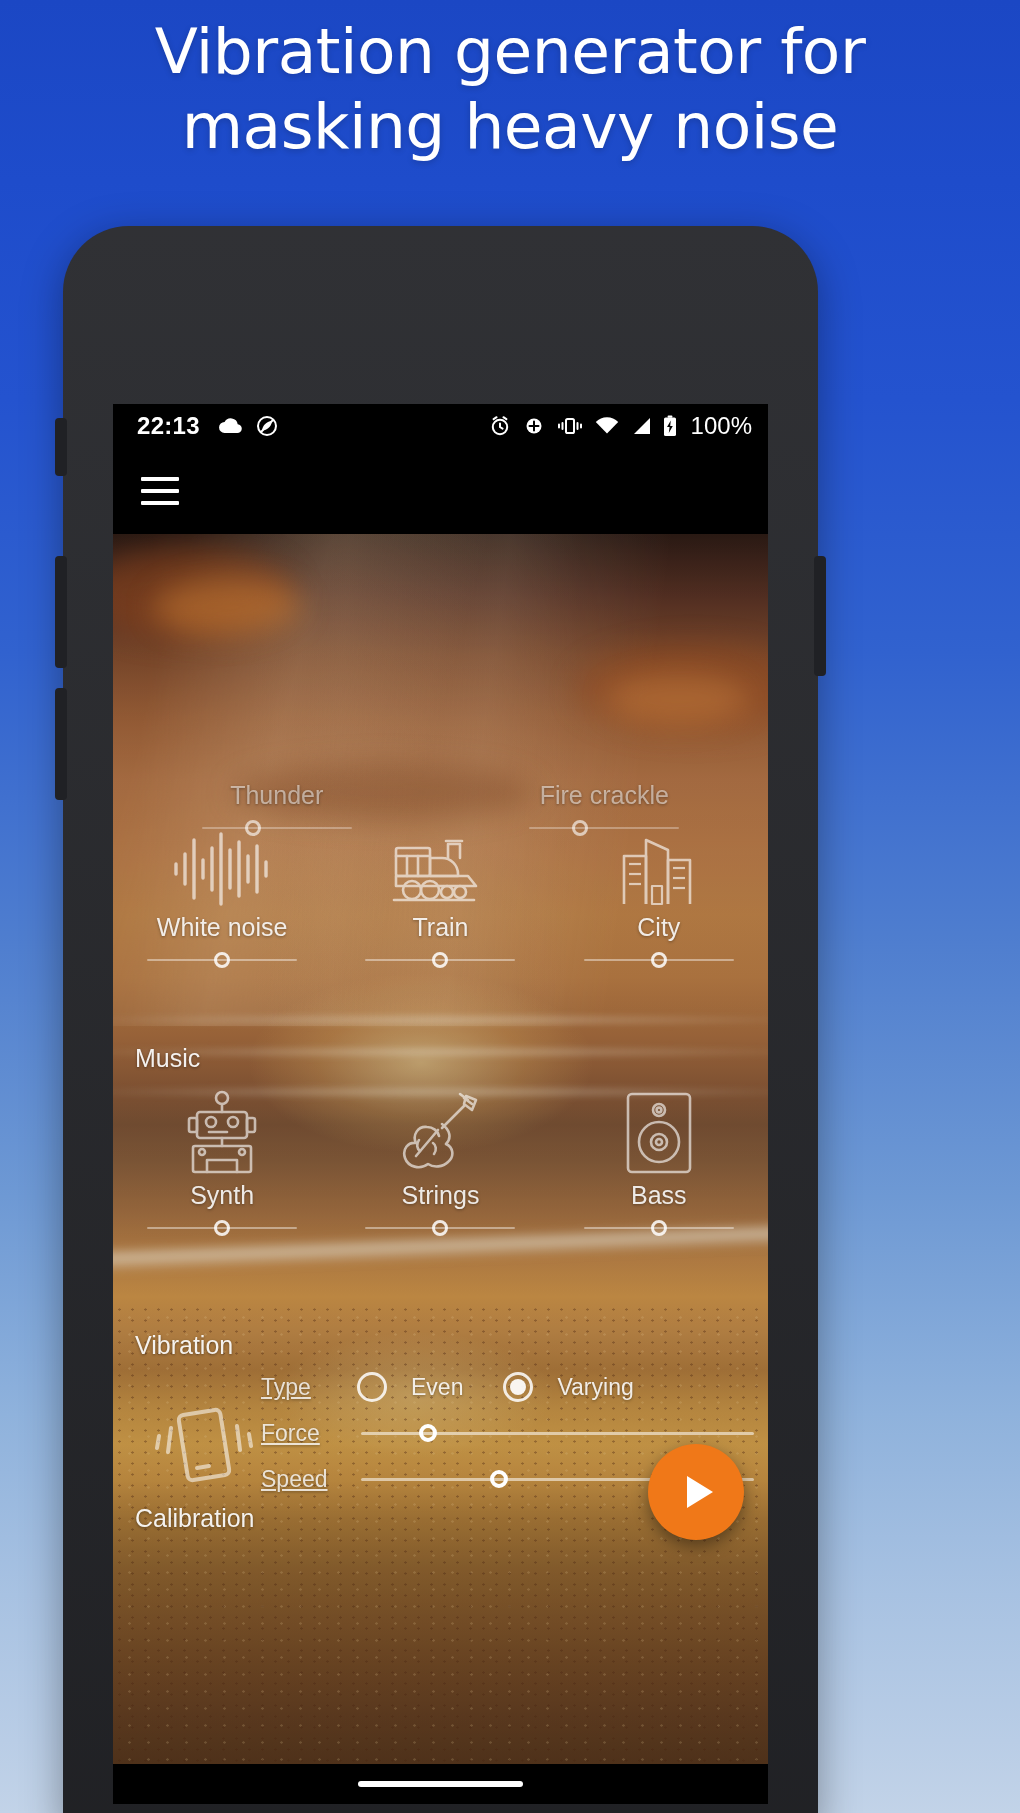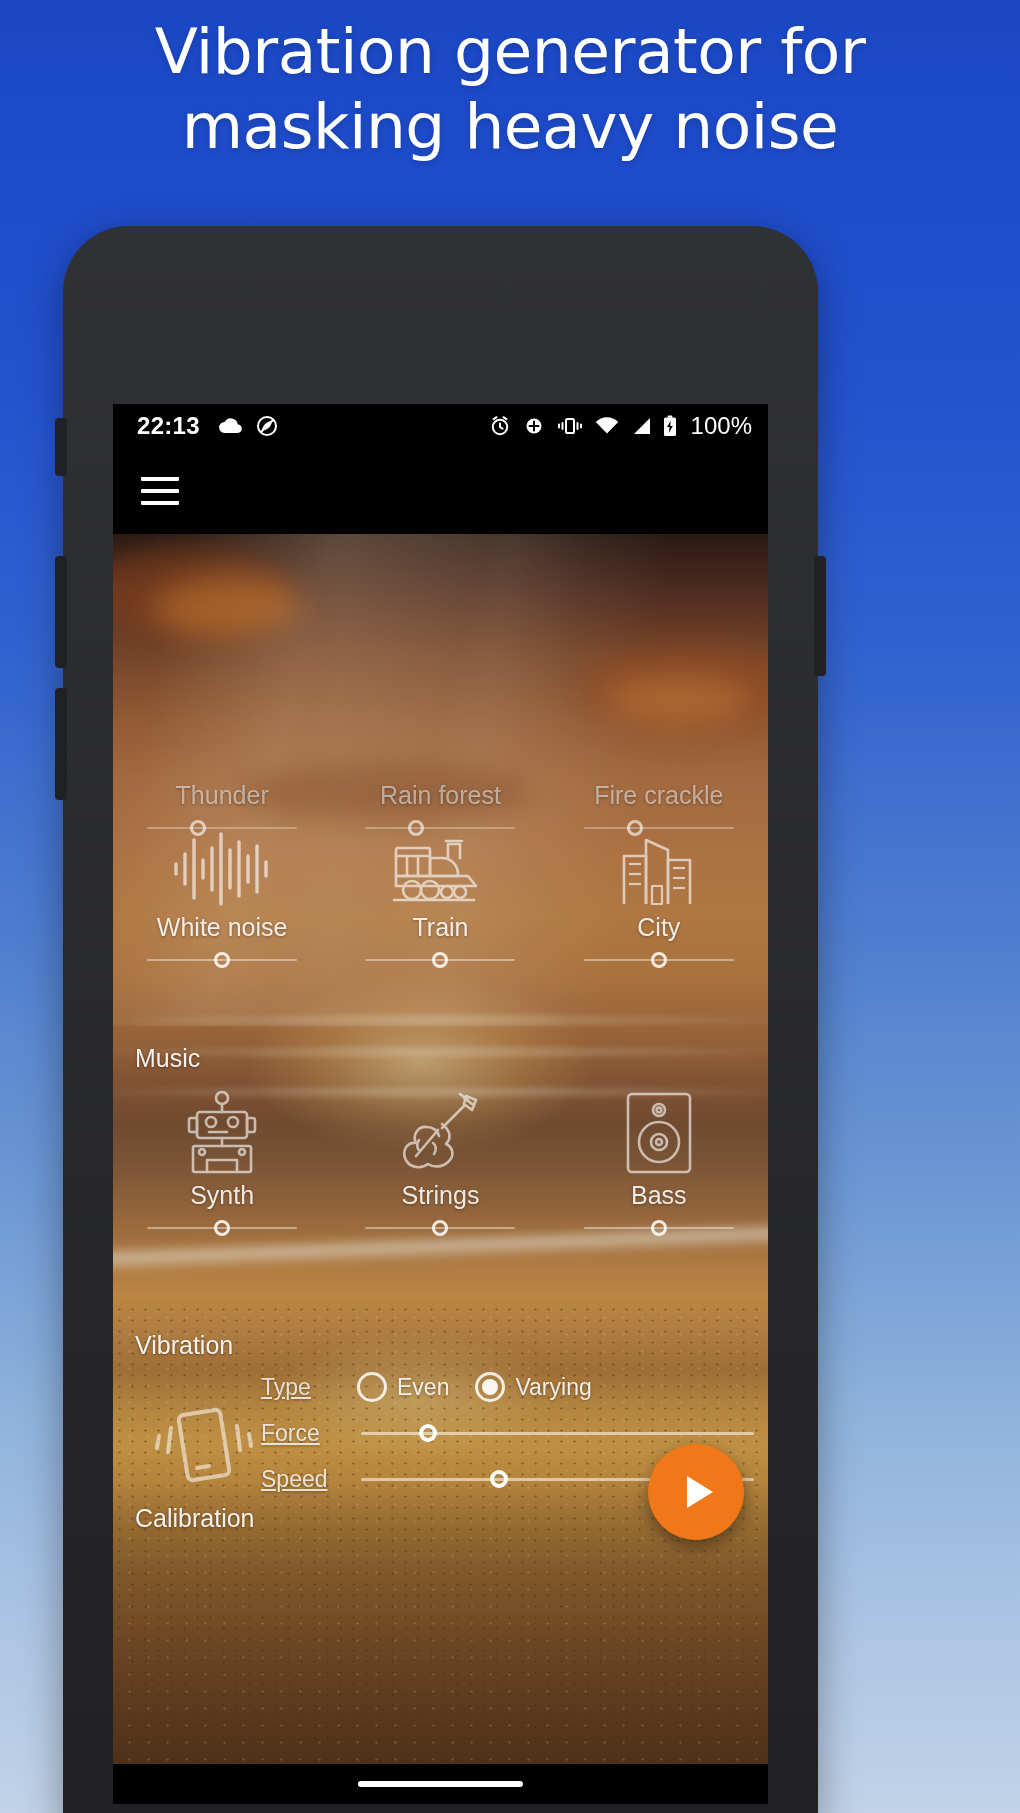--- a/index.html
+++ b/index.html
@@ -306,21 +306,21 @@
     height: 46px;
   }
   .vib-label {
     width: 96px;
     font-size: 23px;
     color: rgba(255,255,255,0.80);
     text-shadow: 0 1px 3px rgba(0,0,0,0.35);
     flex-shrink: 0;
     text-decoration: underline;
   }
-  .radio-group { display: flex; align-items: center; gap: 10px; }
+  .radio-group { display: flex; align-items: center; gap: 24px; }
   .radio {
     width: 30px; height: 30px;
     border-radius: 50%;
     border: 3px solid rgba(255,255,255,0.85);
     position: relative;
     cursor: pointer;
     flex-shrink: 0;
   }
   .radio.checked::after {
     content: "";
@@ -501,28 +501,20 @@
             <div class="cell">
               <div class="cell-icon"></div>
               <div class="cell-label">Thunder</div>
               <div class="mini-slider">
                 <div class="mini-track"></div>
                 <div class="mini-thumb" style="left:34%;"></div>
               </div>
             </div>
             <div class="cell">
               <div class="cell-icon"></div>
-              <div class="cell-label">Rain forest</div>
-              <div class="mini-slider">
-                <div class="mini-track"></div>
-                <div class="mini-thumb" style="left:34%;"></div>
-              </div>
-            </div>
-            <div class="cell">
-              <div class="cell-icon"></div>
               <div class="cell-label">Fire crackle</div>
               <div class="mini-slider">
                 <div class="mini-track"></div>
                 <div class="mini-thumb" style="left:34%;"></div>
               </div>
             </div>
           </div>
 
           <div class="grid-row" style="top:292px;">
             <div class="cell">

